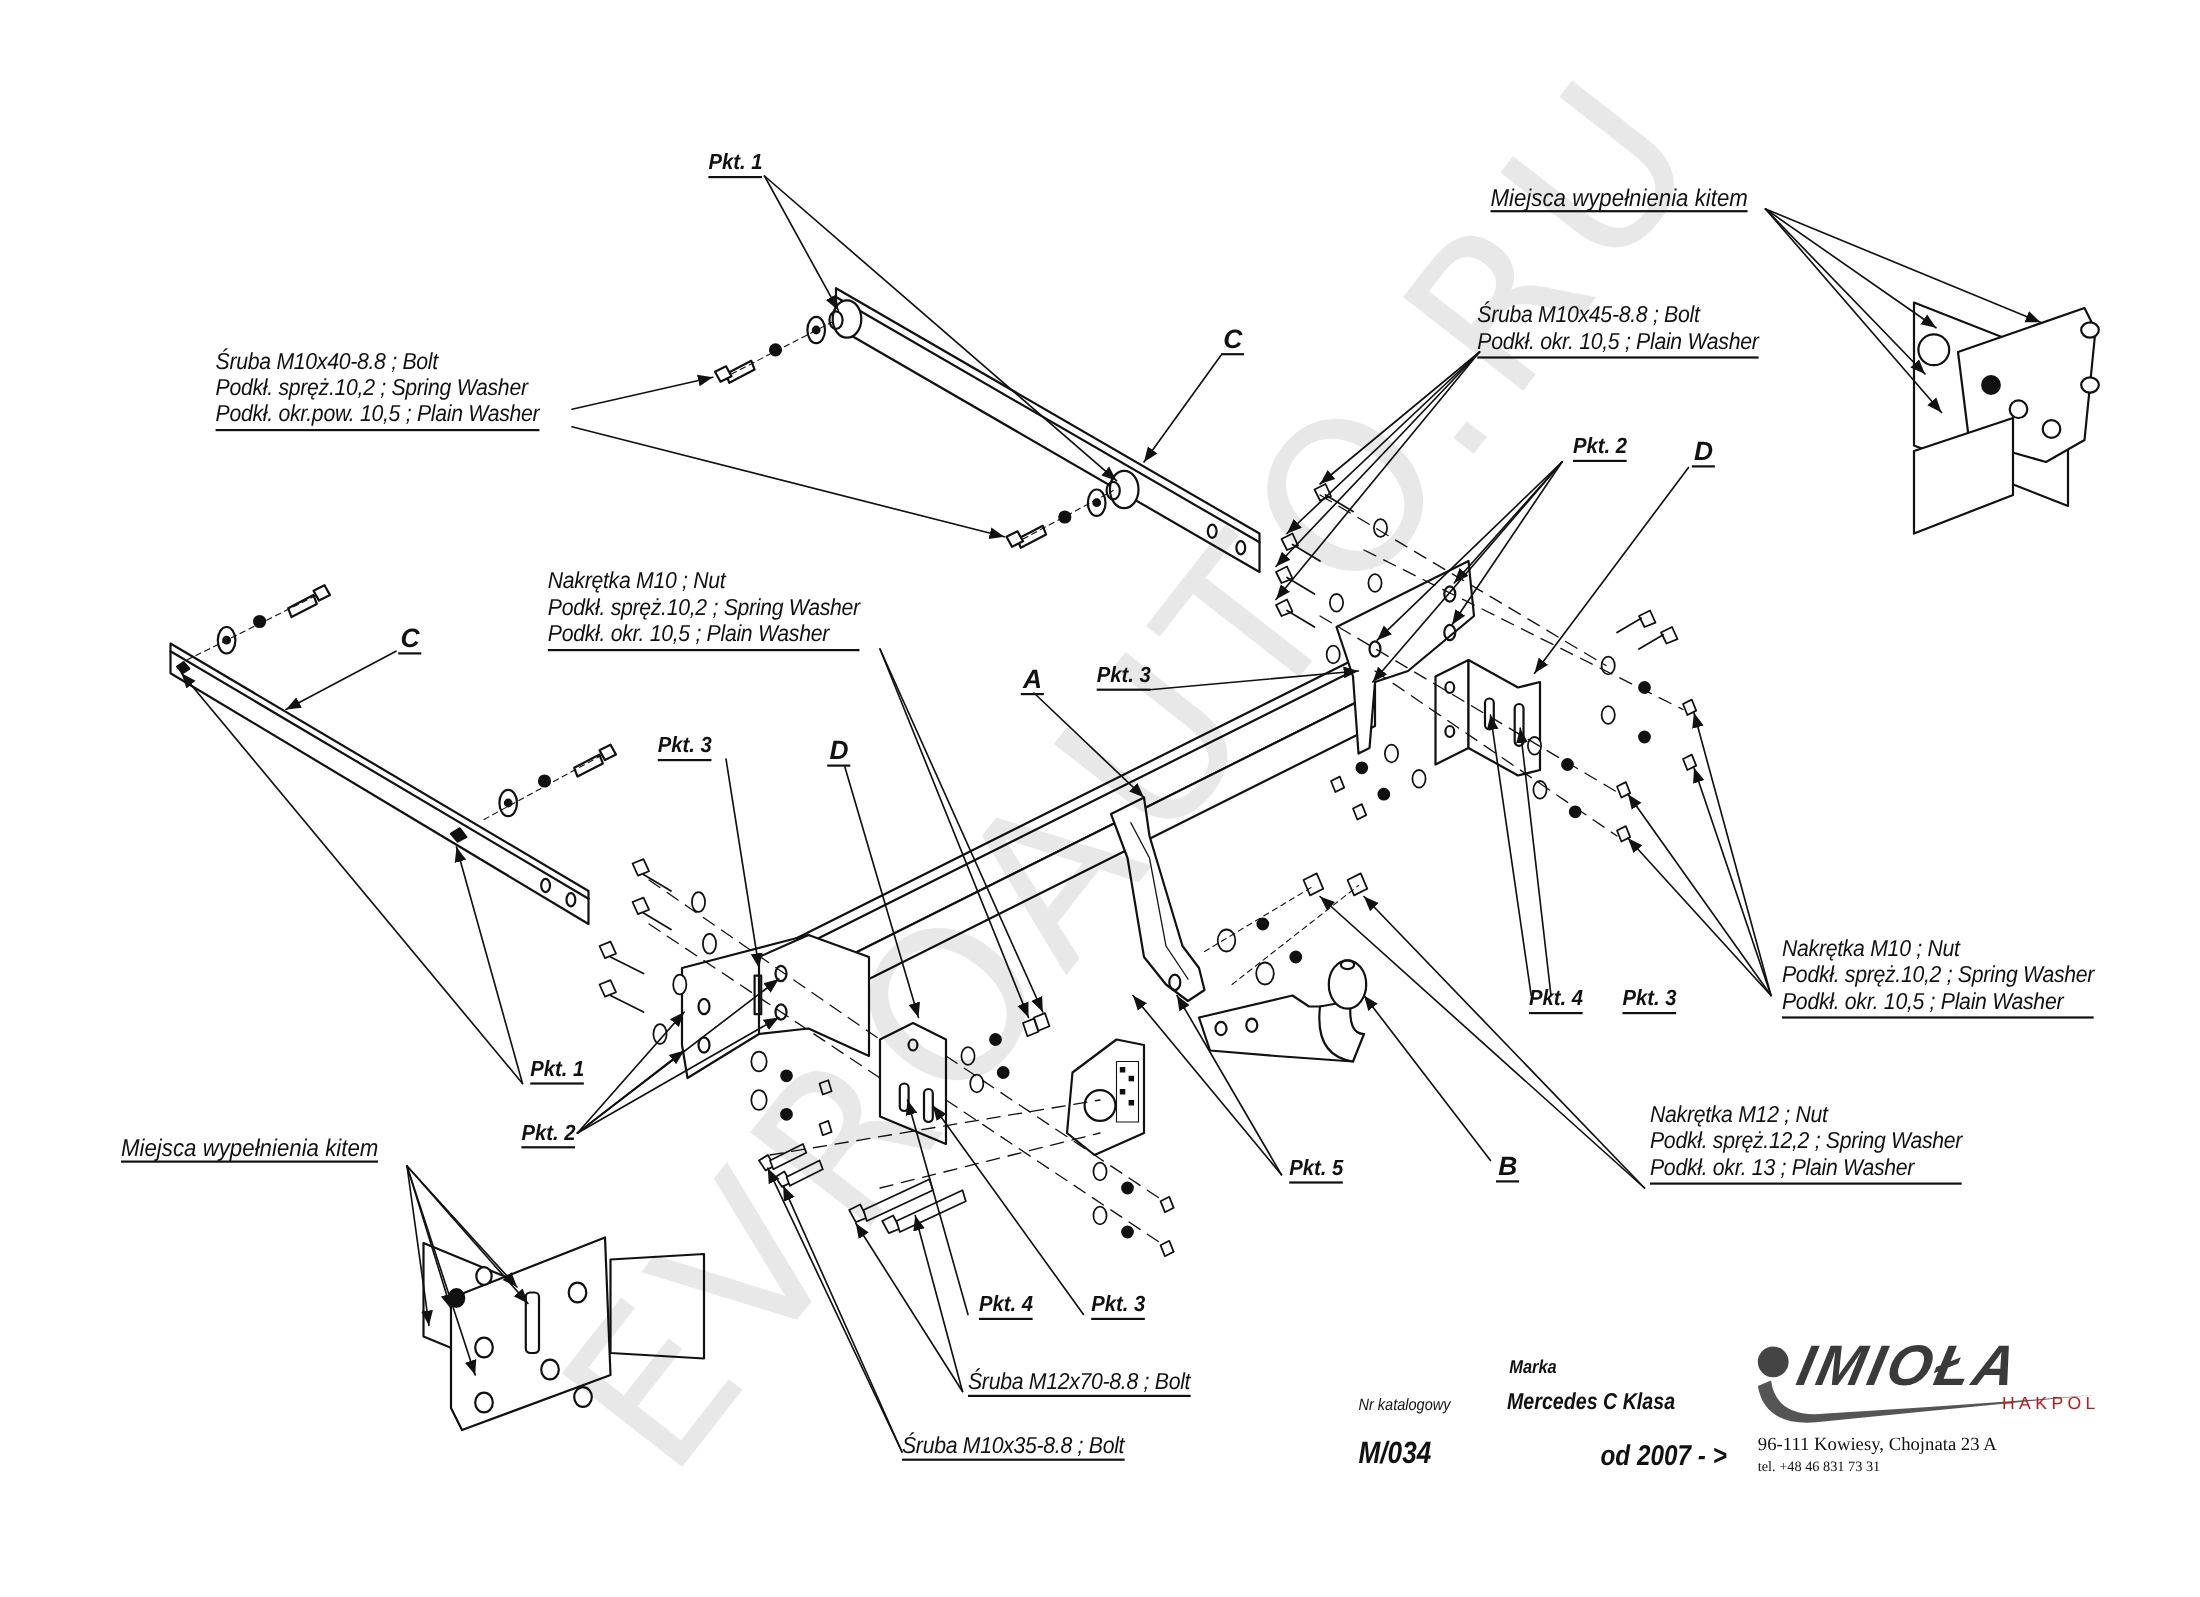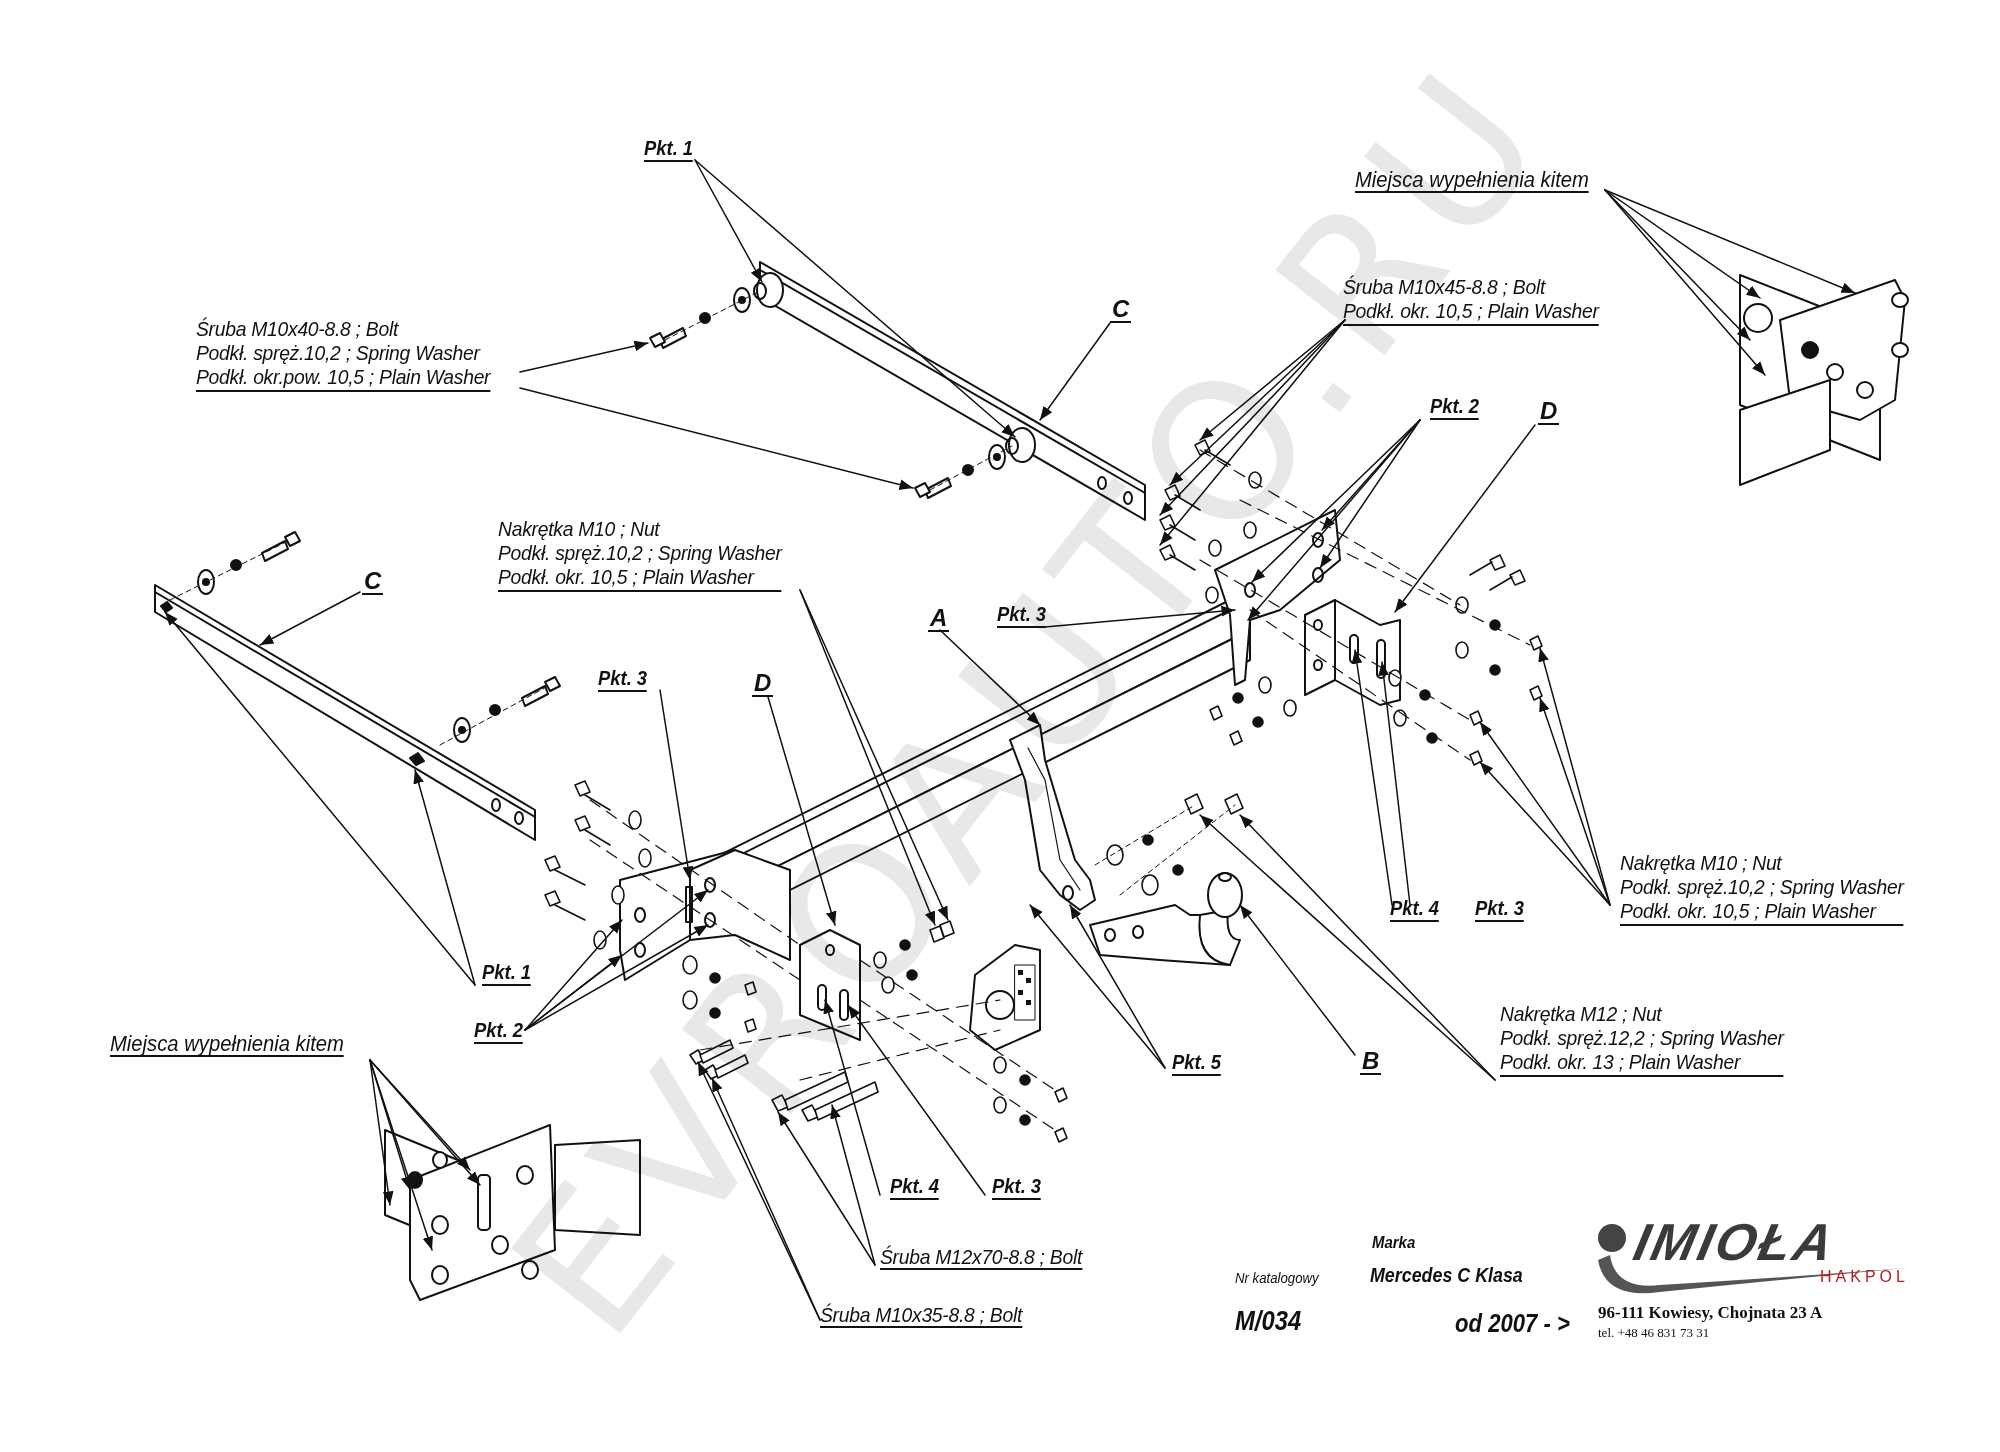--- a/index.html
+++ b/index.html
@@ -9,21 +9,21 @@
   .note { font-size: 21px; letter-spacing: -0.3px; transform: scaleX(0.92); transform-origin: left top; }
   .note div { height: 24px; }
   .pkt { font-size: 20px; font-weight: bold; border-bottom: 2px solid #111; padding-bottom: 1px; transform: scaleX(0.92); transform-origin: left top; }
   .letter { font-size: 24px; font-weight: bold; border-bottom: 2px solid #111; padding: 0 2px; }
   .ul { border-bottom: 2px solid #111; }
   .kit { font-size: 22px; transform: scaleX(0.92); transform-origin: left top; }
   .tb-small { font-size: 15px; transform: scaleX(0.88); transform-origin: left top; }
   .tb-mid { font-size: 21px; font-weight: bold; transform: scaleX(0.85); transform-origin: left top; }
   .tb-big { font-size: 28px; font-weight: bold; transform: scaleX(0.85); transform-origin: left top; }
   .tb-year { font-size: 26px; font-weight: bold; transform: scaleX(0.85); transform-origin: left top; }
-  .addr { font-family: "Liberation Serif", serif; font-style: normal; font-weight: bold; font-size: 17px; }
+  .addr { font-family: "Liberation Serif", serif; font-style: normal; font-weight: normal; font-size: 17px; }
   .tel { font-family: "Liberation Serif", serif; font-style: normal; font-size: 13px; }
   .logo-text { position: absolute; font-family: "Liberation Sans", sans-serif; font-style: italic; font-weight: 900; font-size: 52px; color: #3a3a3a; letter-spacing: 3px; transform: skewX(-12deg); }
   .logo-sub { position: absolute; font-family: "Liberation Sans", sans-serif; font-size: 16px; color: #b91c1c; letter-spacing: 4px; }
   .watermark { position: absolute; font-family: "DejaVu Sans", sans-serif; font-size: 190px; color: rgba(0,0,0,0.09); letter-spacing: 14px; transform: rotate(-52deg); transform-origin: left top; white-space: nowrap; pointer-events: none; }
 </style>
 </head>
 <body>
 
 <svg id="canvas" viewBox="0 0 2000 1452" xmlns="http://www.w3.org/2000/svg">
   <defs>

